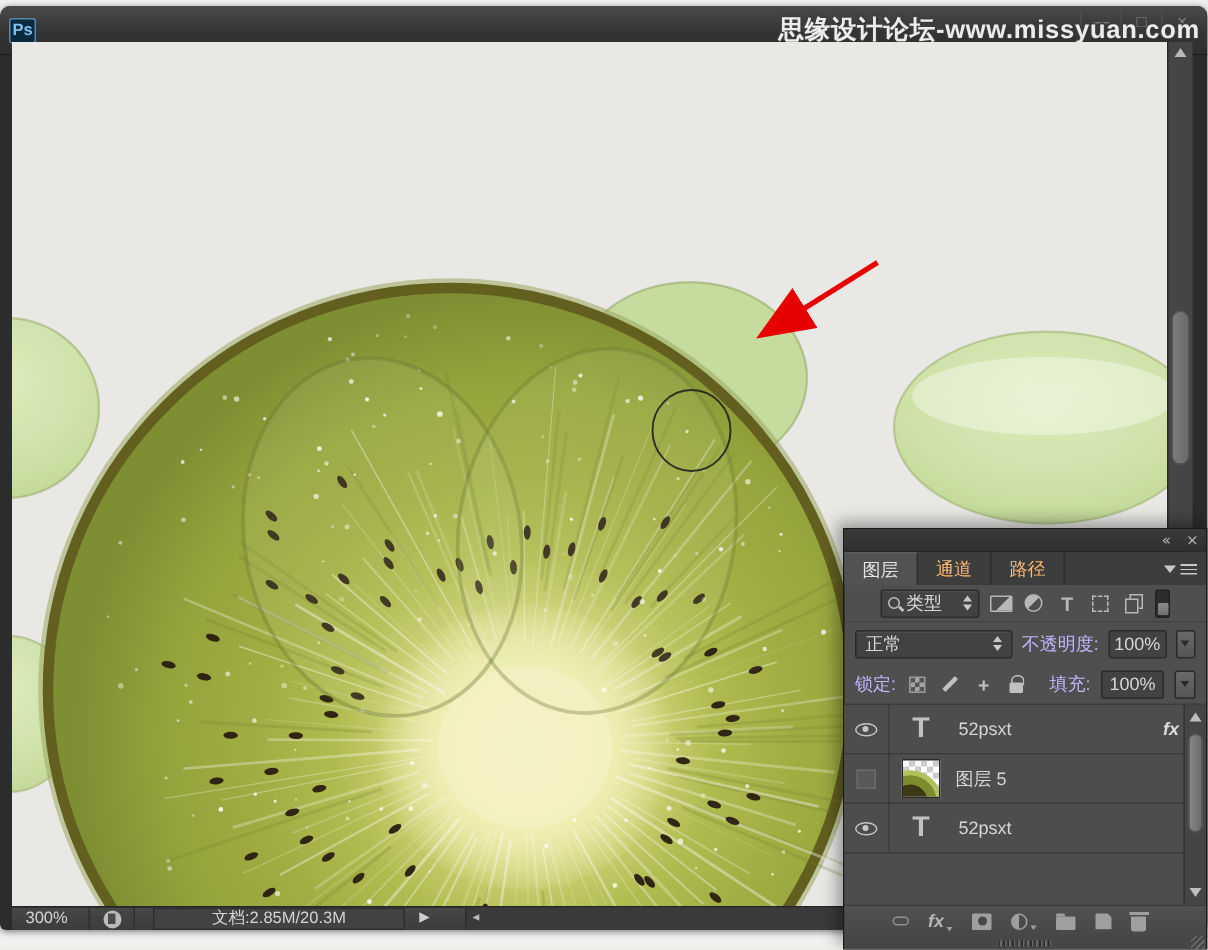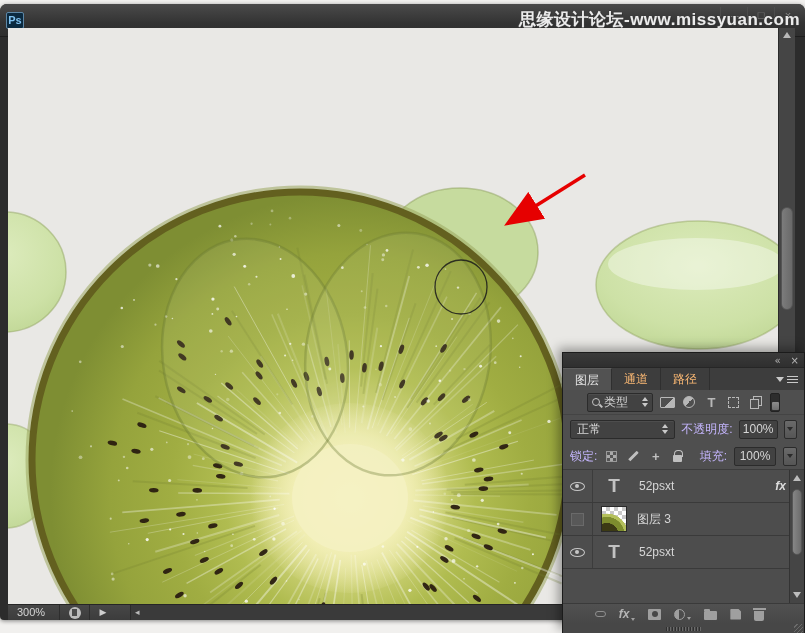--- a/index.html
+++ b/index.html
@@ -600,20 +600,21 @@
   <div class="v-scroll">
     <div class="arrow-up"></div>
     <div class="thumb"></div>
   </div>
 
   <div class="statusbar">
     <div class="sb-zoom">300%</div>
     <div class="sb-iconbtn">
         <div class="sb-icon"></div>
       </div>
+    <div class="sb-doc">文档:2.85M/20.3M</div>
     <div class="sb-flyout icon-font">▶</div>
     <div class="h-scroll">
       <div class="arrow-left icon-font">◂</div>
     </div>
   </div>
 </div>
 
 <div class="layers-panel">
   <div class="lp-header">
     <span class="icon-font">«</span>
@@ -706,21 +707,21 @@
     </div>
 
 
     <div class="layer-row">
       <div class="eye-cell">
           <div class="eye-empty"></div>
         </div>
       <div class="thumb-box">
           <div class="thumb-kiwi"></div>
         </div>
-      <div class="layer-name">图层 3</div>
+      <div class="layer-name">图层 5</div>
     </div>
 
     <div class="layer-row">
       <div class="eye-cell">
           <div class="eye"></div>
         </div>
       <div class="thumb-T">T</div>
       <div class="layer-name">52psxt</div>
     </div>
 

